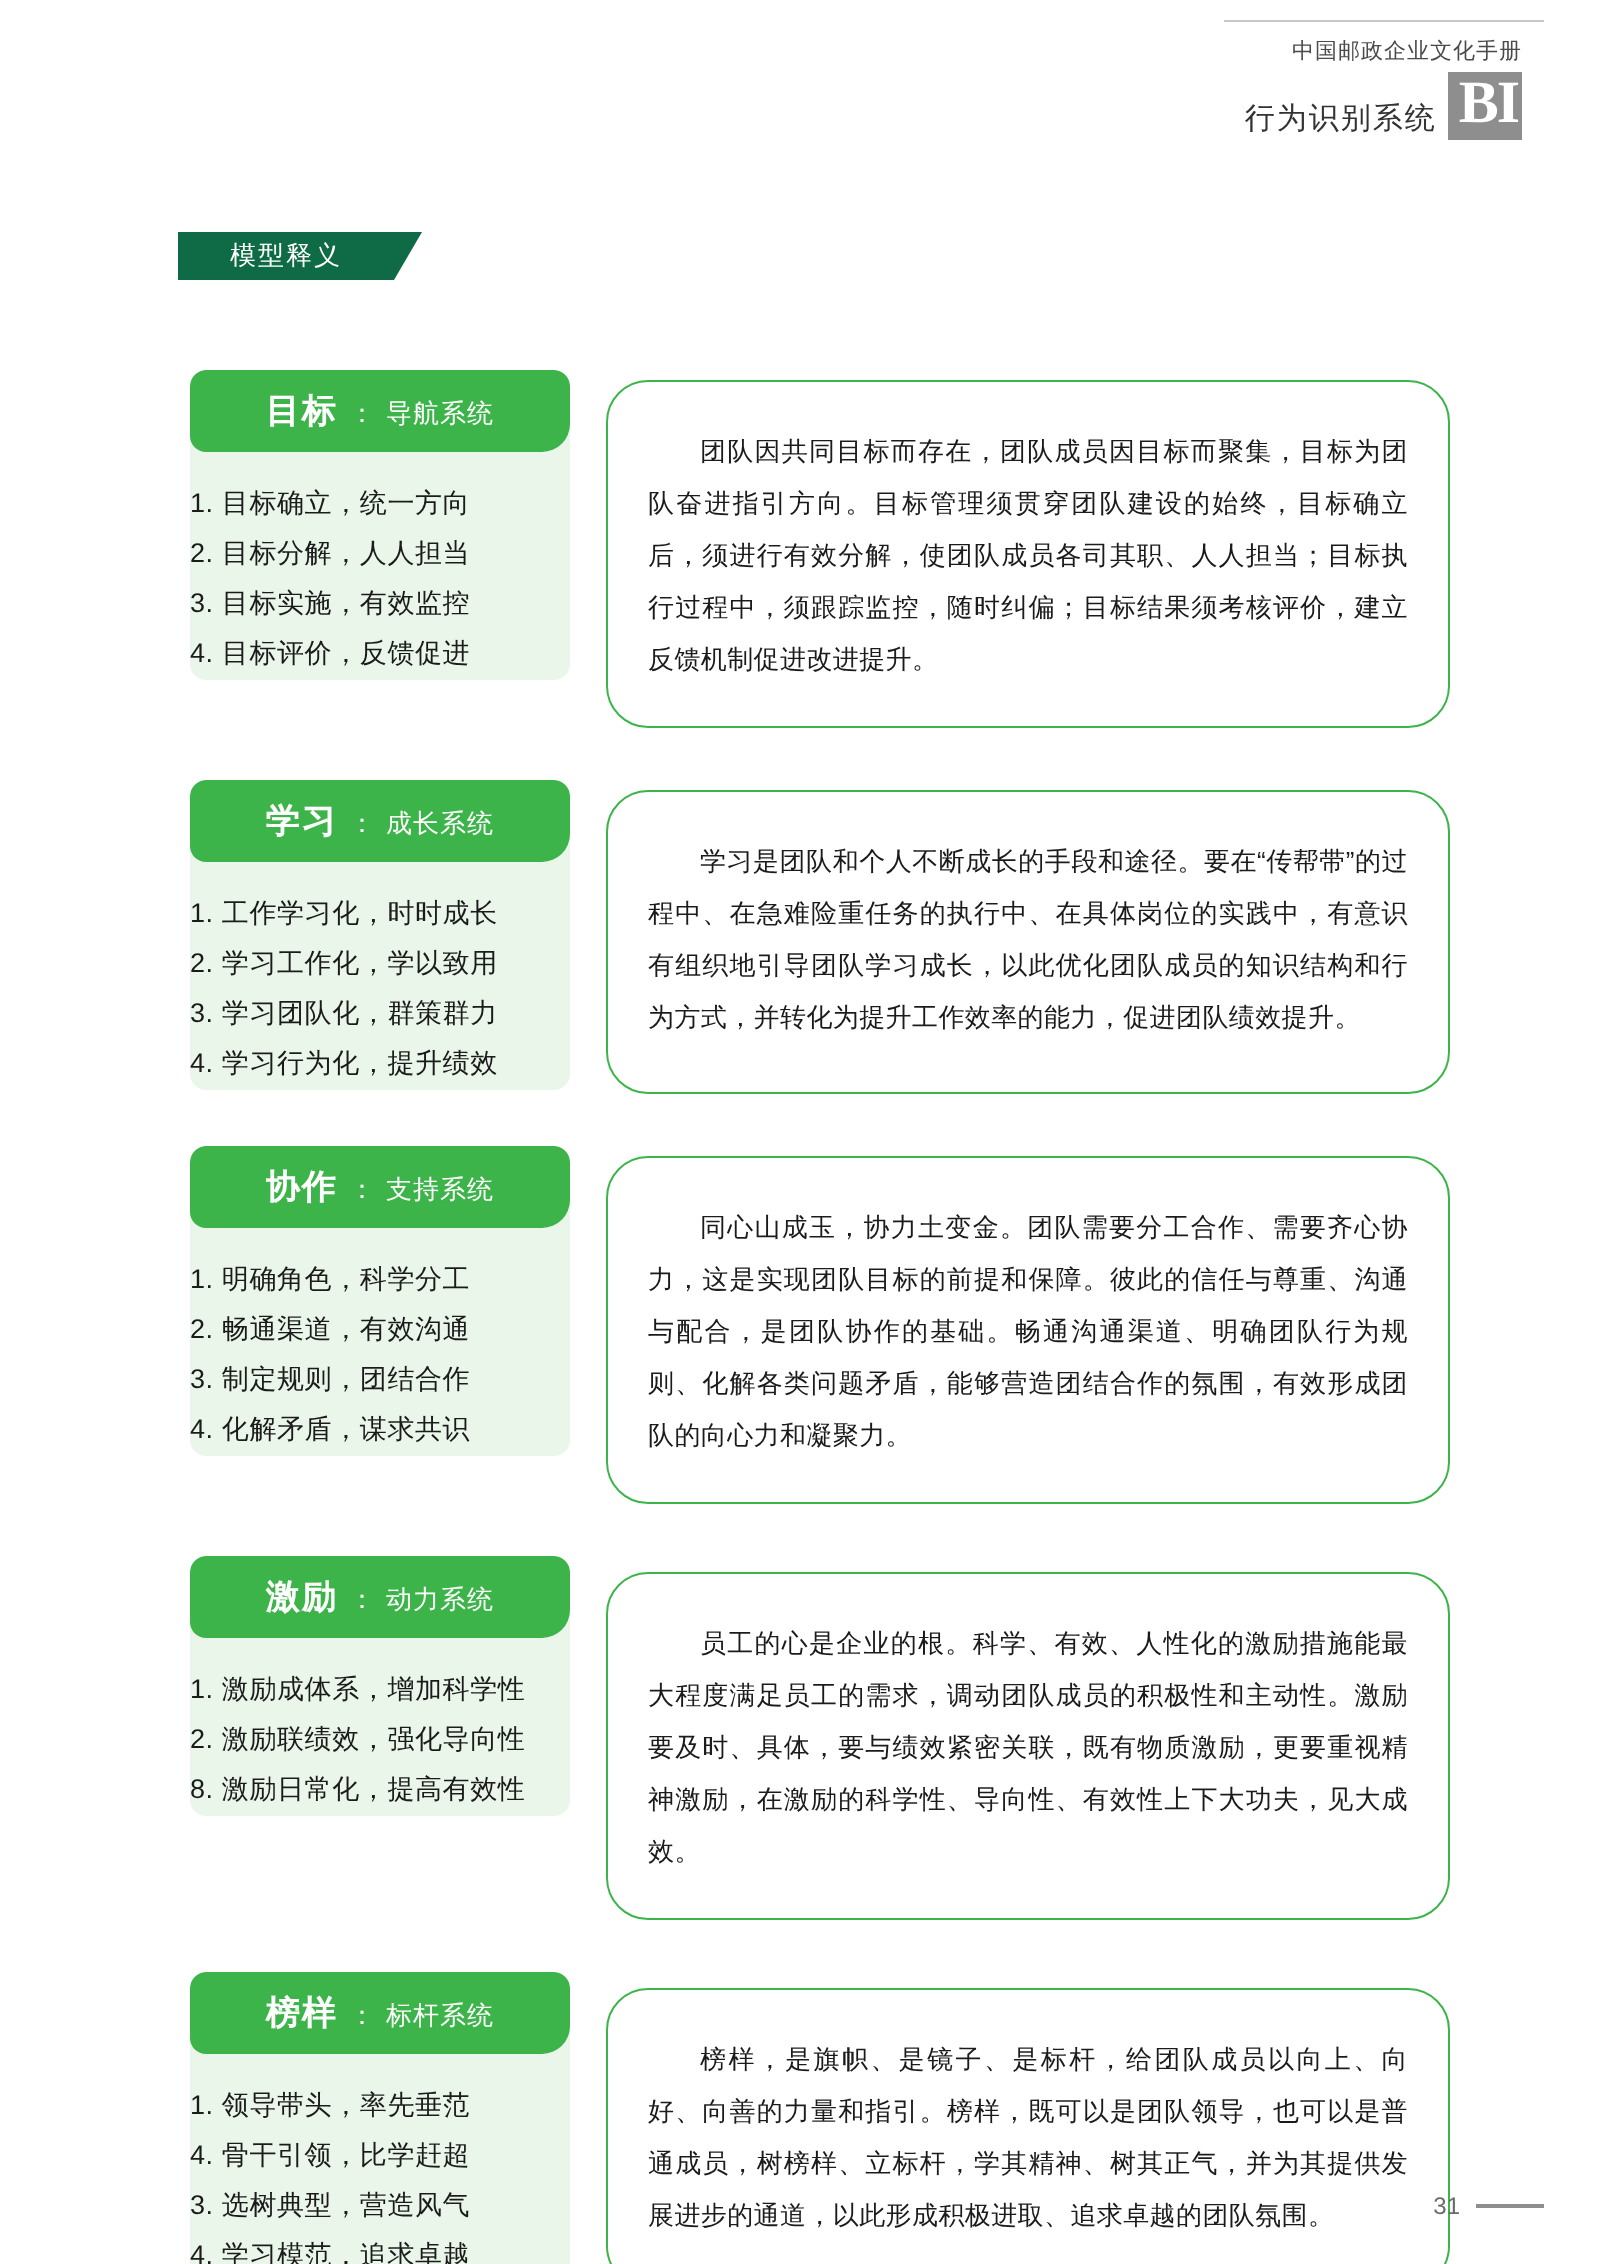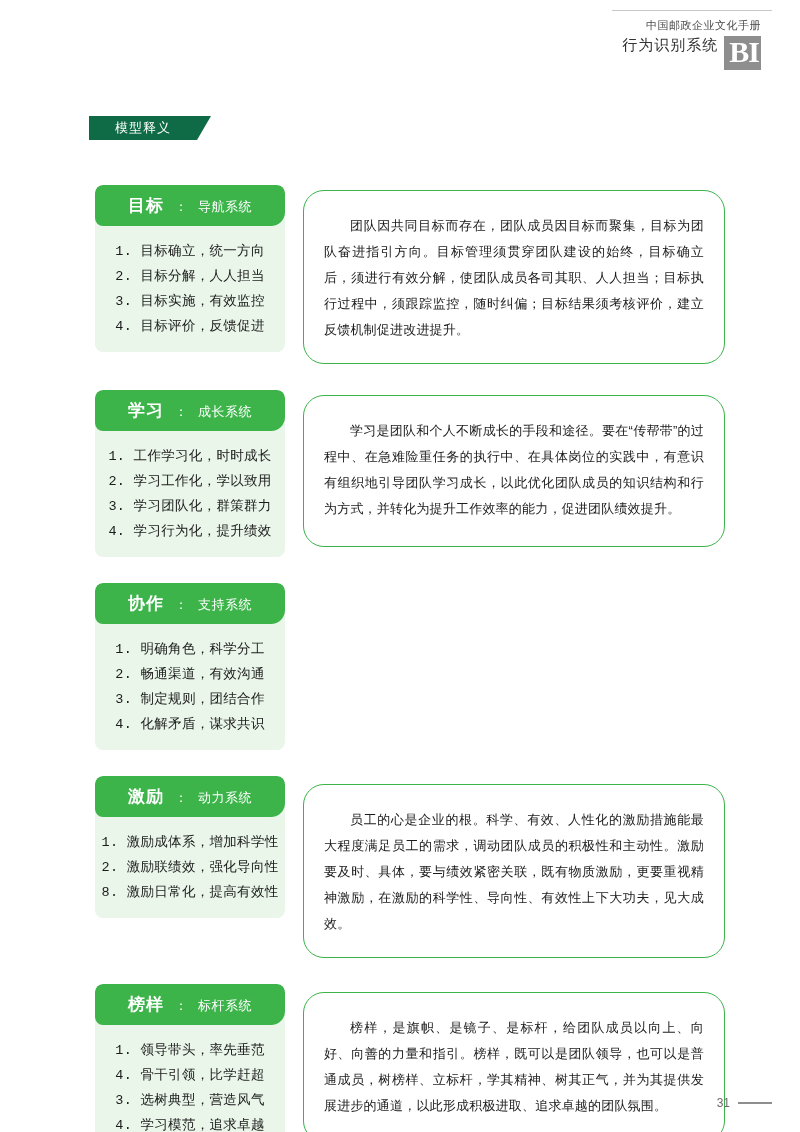--- a/index.html
+++ b/index.html
@@ -21,21 +21,21 @@
     text-align: right;
   }
   .header-line1 {
     font-size: 11px;
     color: #4a4a4a;
     letter-spacing: 0.5px;
     margin-bottom: 3px;
   }
   .header-line2 {
     display: flex;
-    align-items: flex-start;
+    align-items: flex-end;
     justify-content: flex-end;
     gap: 6px;
     margin-left: 24px;
   }
   .header-sys {
     font-size: 15px;
     color: #333333;
     letter-spacing: 1px;
     padding-bottom: 1px;
   }
@@ -94,23 +94,22 @@
   .row {
     display: flex;
     align-items: flex-start;
     margin-bottom: 26px;
   }
   .left-card {
     width: 190px;
     flex: 0 0 190px;
     background: #eaf6ea;
     border-radius: 8px;
-    padding-bottom: 12px;
+    padding-bottom: 0;
     overflow: hidden;
-    font-family: Liberation Mono, monospace;
   }
   .left-head {
     background: #3cb44a;
     border-radius: 8px 8px 14px 8px;
     color: #ffffff;
     padding: 9px 10px;
     text-align: center;
     white-space: nowrap;
   }
   .left-head .kw {
@@ -128,21 +127,21 @@
   }
   .left-list {
     list-style: none;
     margin: 0;
     padding: 14px 0 0 0;
   }
   .left-list li {
     font-size: 13.5px;
     color: #1b1b1b;
     line-height: 1.85;
-    text-align: center;
+    text-align: left;
     letter-spacing: 0.3px;
     white-space: nowrap;
   }
 
   .right-card {
     flex: 1 1 auto;
     margin-left: 18px;
     border: 1px solid #3cb44a;
     border-radius: 21px;
     background: #ffffff;
@@ -254,20 +253,23 @@
         <span class="sep">：</span>
         <span class="sys">支持系统</span>
       </div>
       <ul class="left-list">
         <li>1. 明确角色，科学分工</li>
         <li>2. 畅通渠道，有效沟通</li>
         <li>3. 制定规则，团结合作</li>
         <li>4. 化解矛盾，谋求共识</li>
       </ul>
     </div>
+    <div class="right-card">
+      <p>同心山成玉，协力土变金。团队需要分工合作、需要齐心协力，这是实现团队目标的前提和保障。彼此的信任与尊重、沟通与配合，是团队协作的基础。畅通沟通渠道、明确团队行为规则、化解各类问题矛盾，能够营造团结合作的氛围，有效形成团队的向心力和凝聚力。</p>
+    </div>
   </div>
 
   <div class="row r4">
     <div class="left-card">
       <div class="left-head">
         <span class="kw">激励</span>
         <span class="sep">：</span>
         <span class="sys">动力系统</span>
       </div>
       <ul class="left-list">

